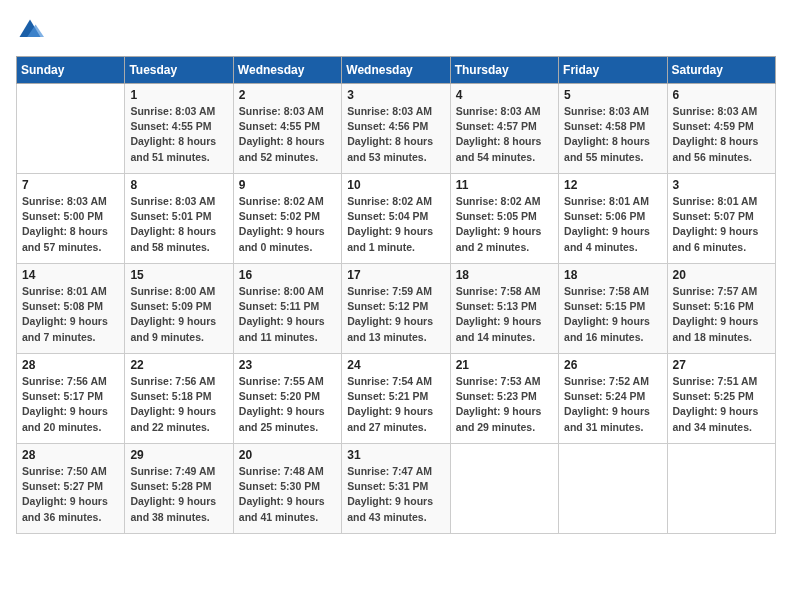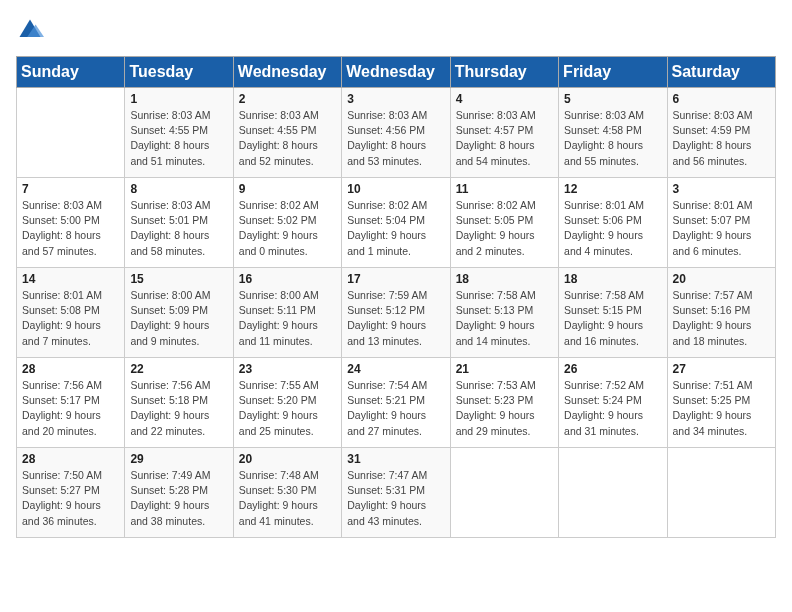--- a/index.html
+++ b/index.html
@@ -51,21 +51,21 @@
     table {
       width: 100%;
       border-collapse: collapse;
       font-size: 11px;
     }
     thead tr th {
       background-color: #1a5fa8;
       color: #fff;
       padding: 6px 4px;
       text-align: left;
-      font-size: 16px;
+      font-size: 12px;
       font-weight: bold;
       border: 1px solid #aaa;
     }
     tbody tr td {
       border: 1px solid #ccc;
       padding: 4px 5px;
       vertical-align: top;
       min-height: 70px;
       height: 90px;
       width: calc(100% / 7);
@@ -78,20 +78,21 @@
       font-weight: bold;
       font-size: 12px;
       color: #222;
       display: block;
       margin-bottom: 2px;
     }
     .day-info {
       color: #444;
       font-size: 10.5px;
       line-height: 1.45;
+      font-weight: bold;
     }
     .empty-cell {
       background: #fff !important;
     }
   </style>
 </head>
 <body>
 
 <div class="header">
   <div class="logo">

